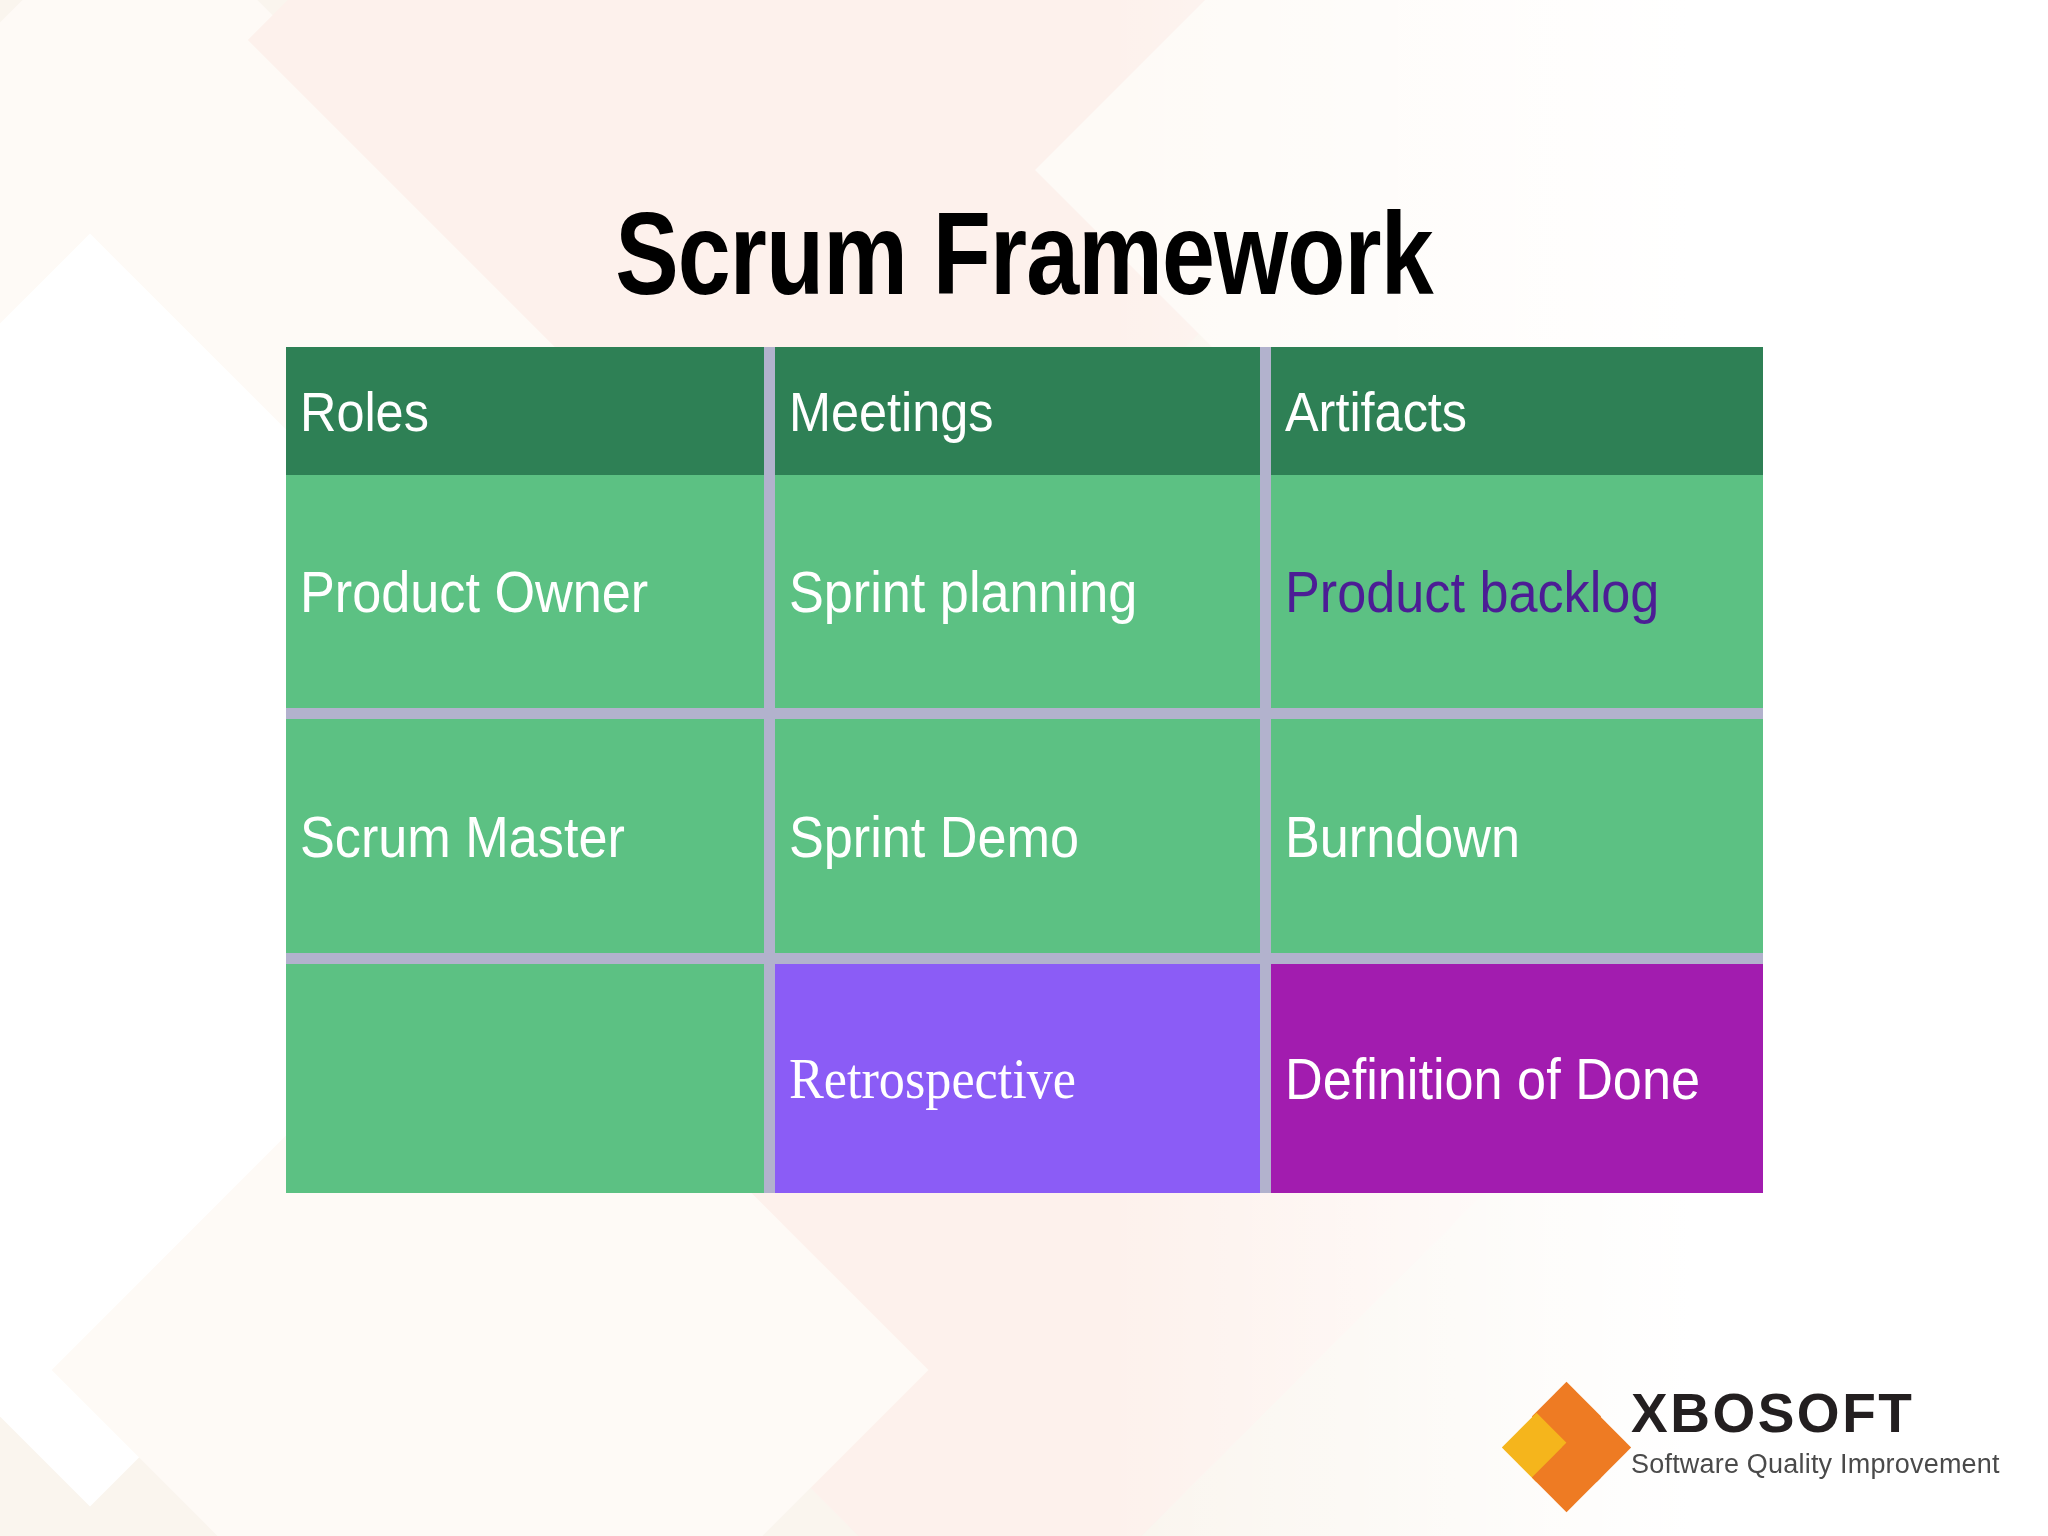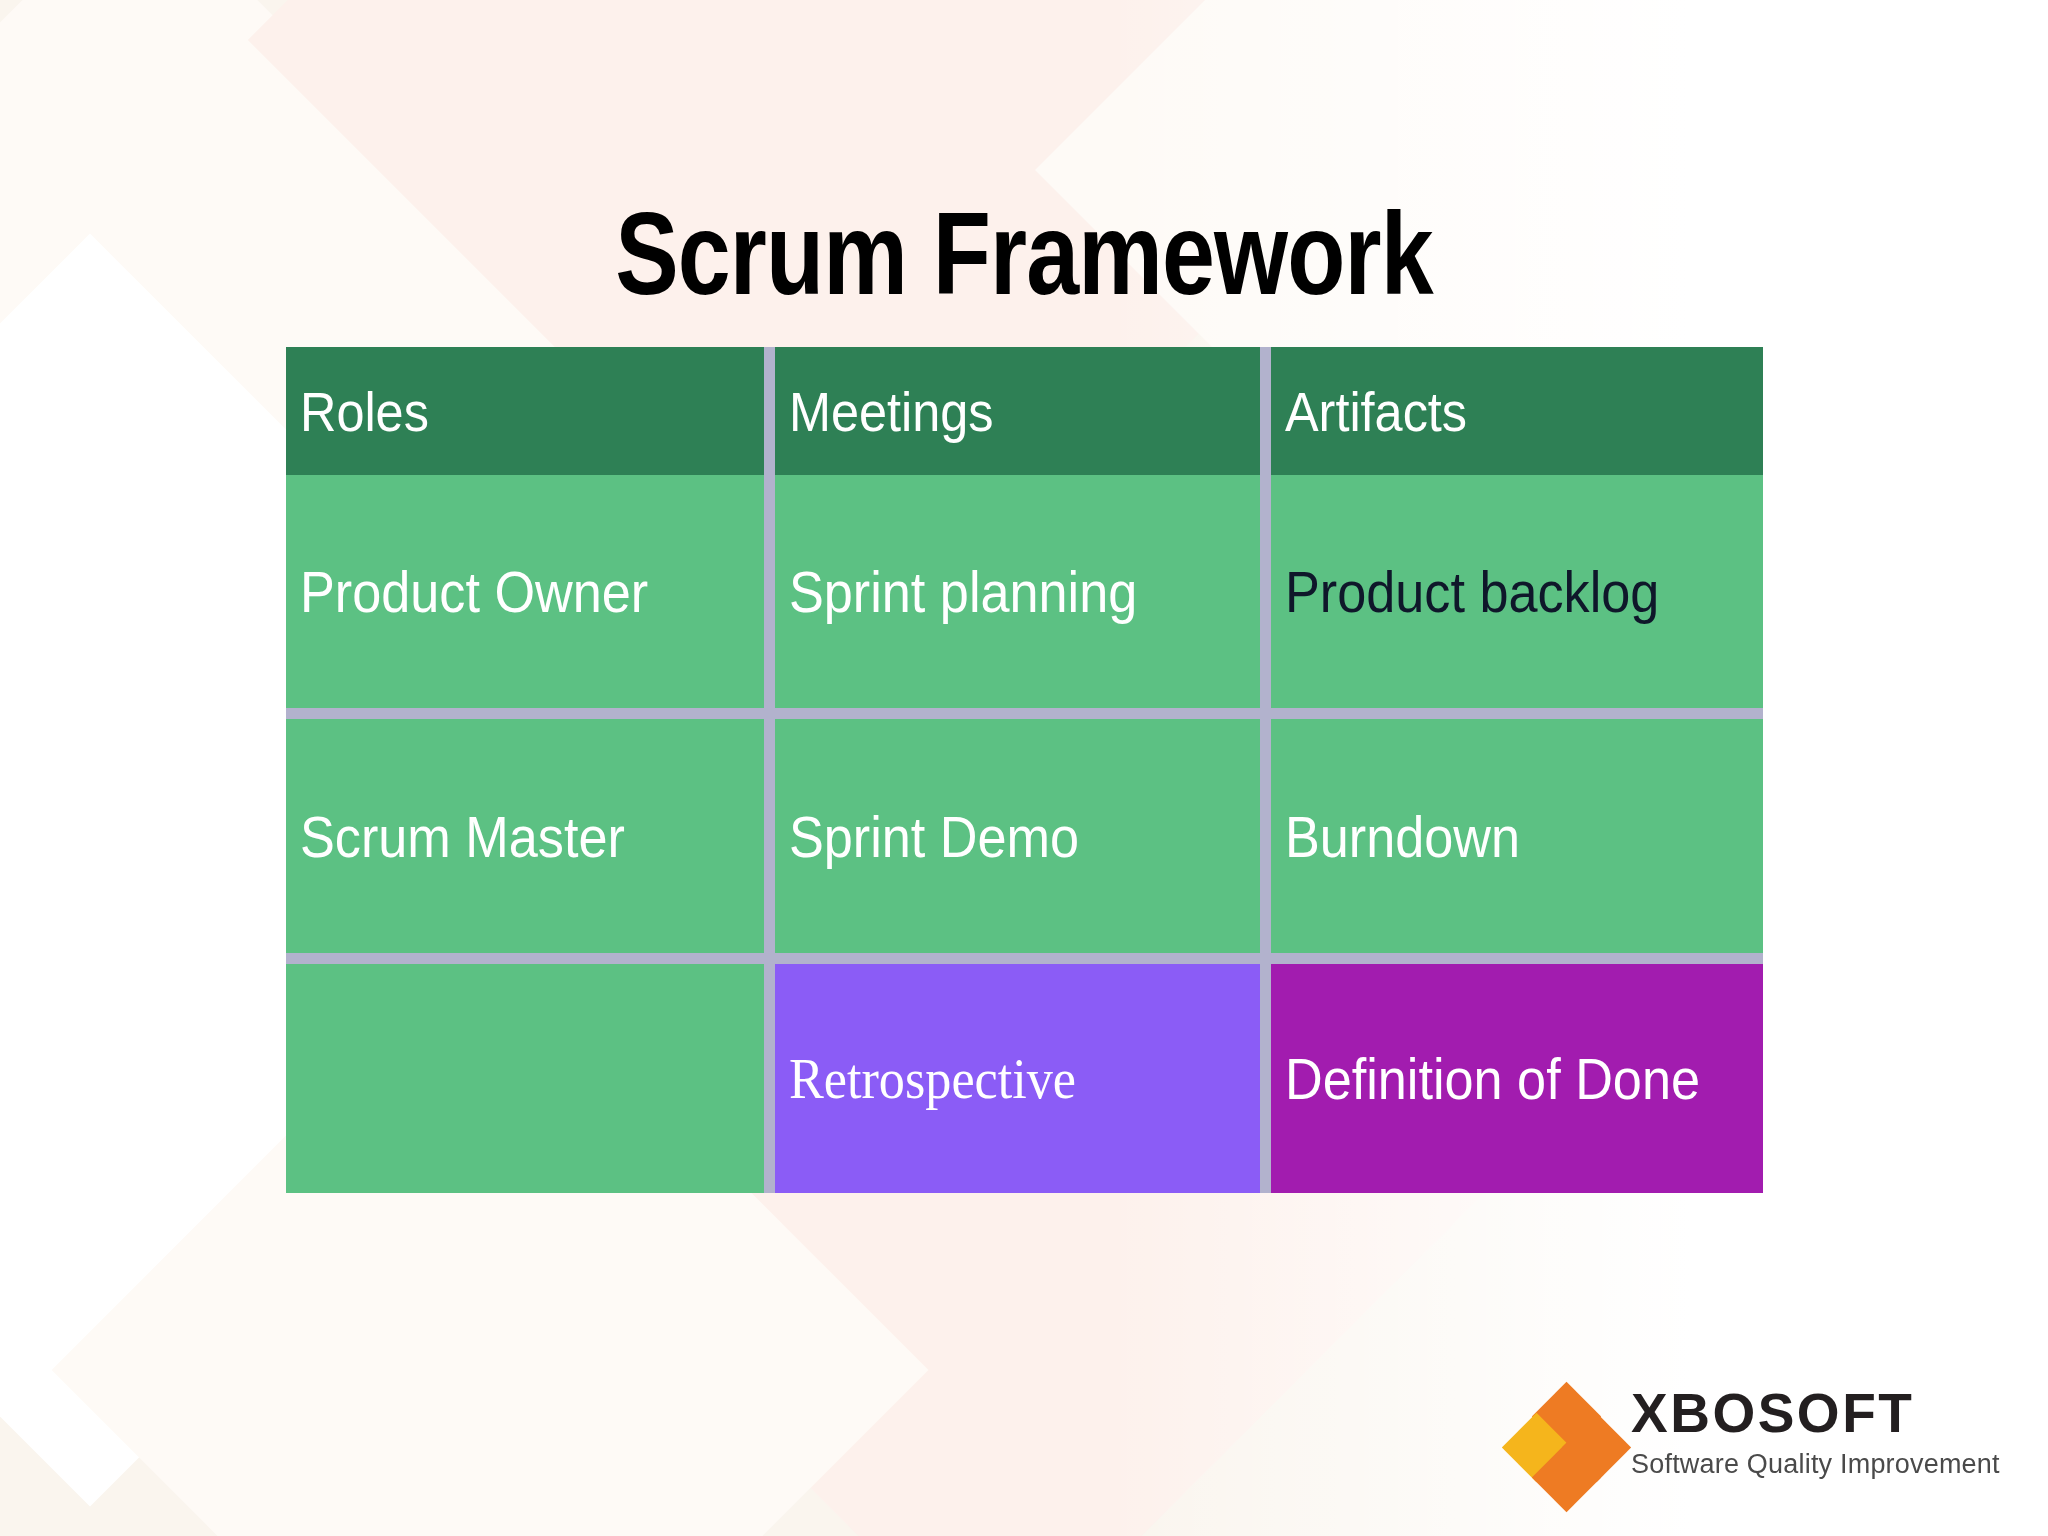--- a/index.html
+++ b/index.html
@@ -161,21 +161,21 @@
       </tr>
     </thead>
     <tbody>
       <tr>
         <td style="background: rgb(92, 193, 131); color: rgb(255, 255, 255); border-right-color: rgb(178, 178, 205); border-bottom-color: rgb(178, 178, 205);">
             <span class="cell-text">Product Owner</span>
           </td>
         <td style="background: rgb(92, 193, 131); color: rgb(255, 255, 255); border-right-color: rgb(178, 178, 205); border-bottom-color: rgb(178, 178, 205);">
             <span class="cell-text">Sprint planning</span>
           </td>
-        <td style="background: rgb(92, 193, 131); color: #0f172a; border-right-color: rgb(178, 178, 205); border-bottom-color: rgb(178, 178, 205);">
+        <td style="background: rgb(92, 193, 131); color: #4c1d95; border-right-color: rgb(178, 178, 205); border-bottom-color: rgb(178, 178, 205);">
             <span class="cell-text">Product backlog</span>
           </td>
       </tr>
       <tr>
         <td style="background: rgb(92, 193, 131); color: rgb(255, 255, 255); border-right-color: rgb(178, 178, 205); border-bottom-color: rgb(178, 178, 205);">
             <span class="cell-text">Scrum Master</span>
           </td>
         <td style="background: rgb(92, 193, 131); color: rgb(255, 255, 255); border-right-color: rgb(178, 178, 205); border-bottom-color: rgb(178, 178, 205);">
             <span class="cell-text">Sprint Demo</span>
           </td>

